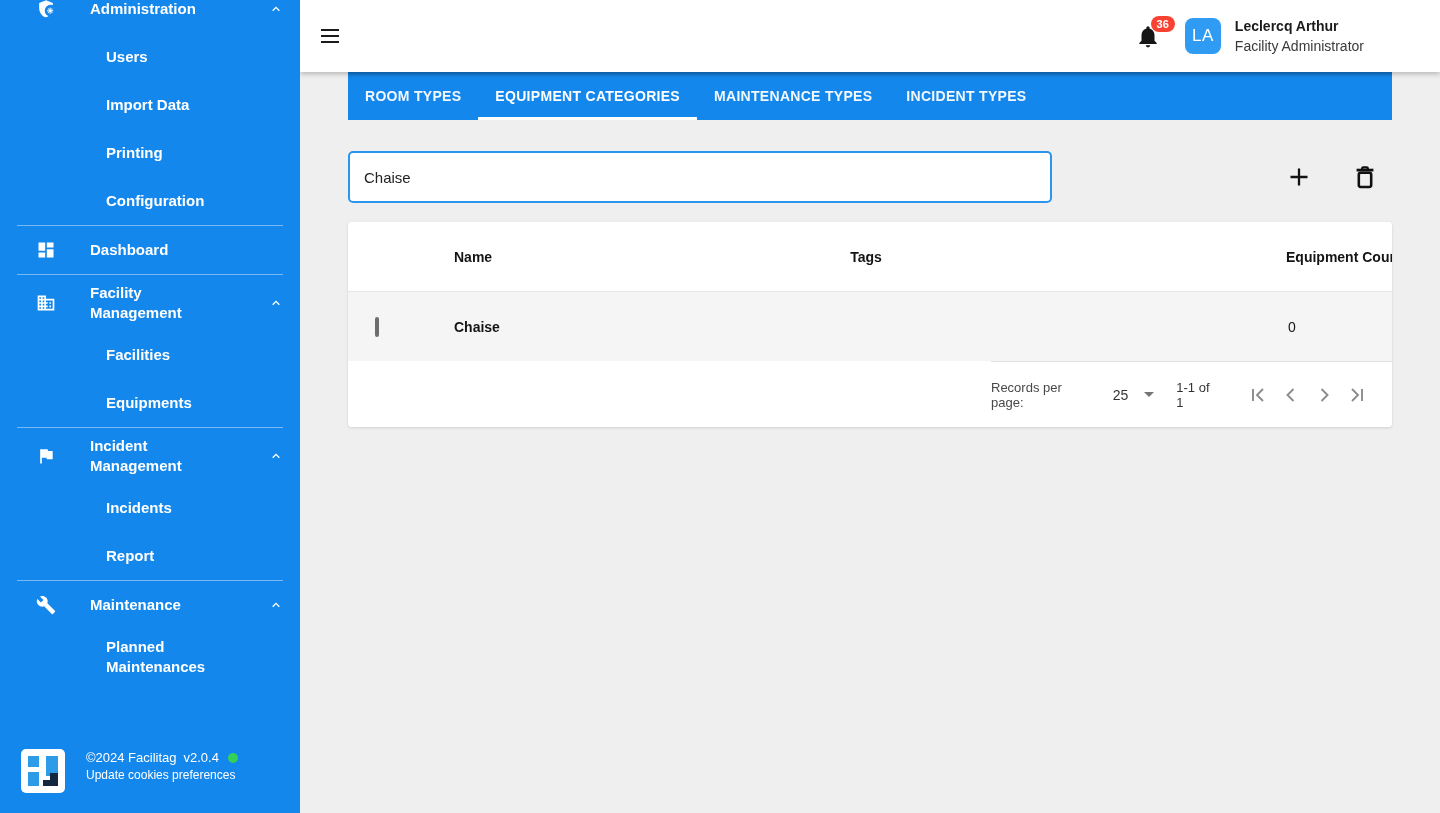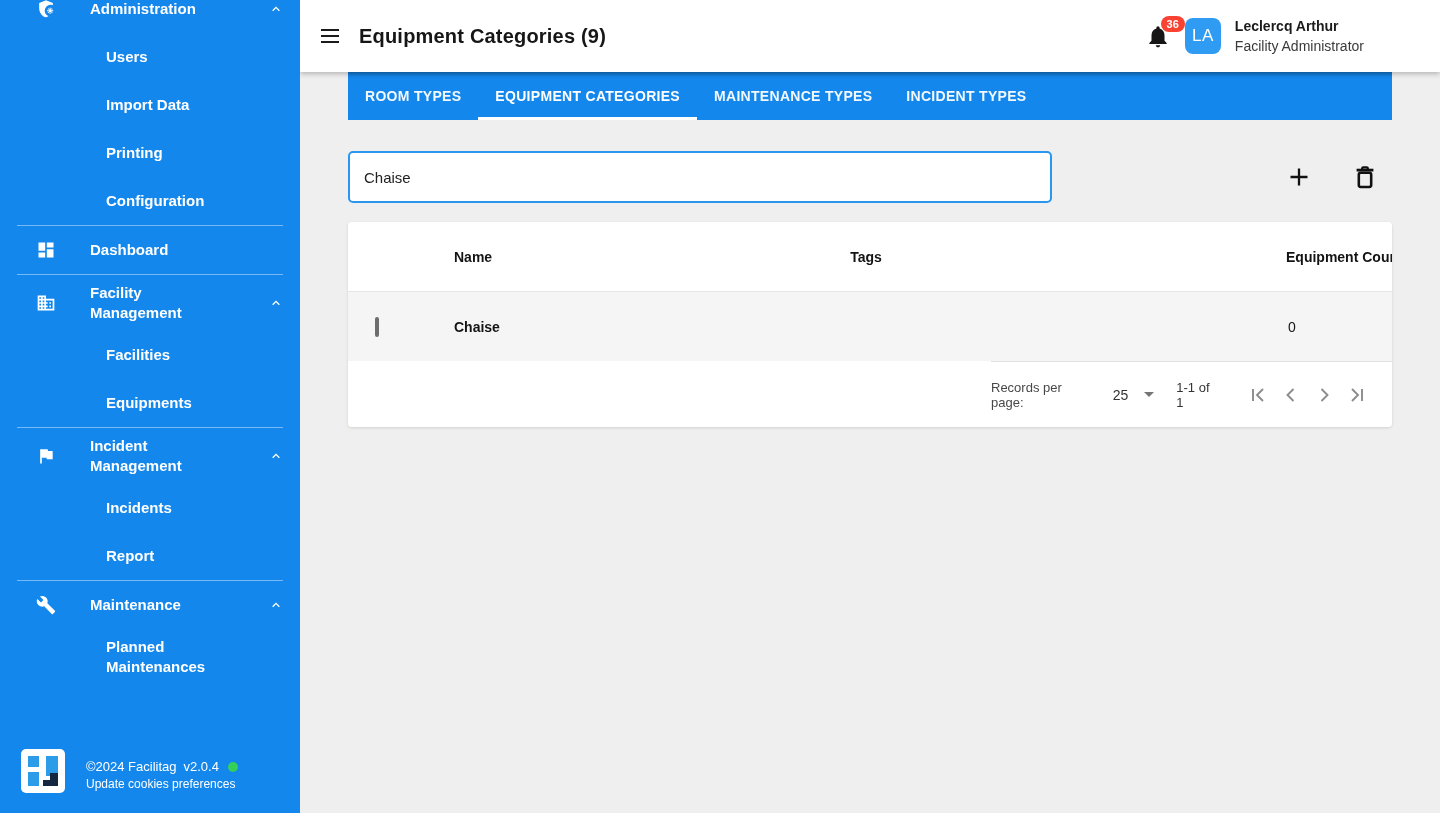--- a/index.html
+++ b/index.html
@@ -24,21 +24,21 @@
   .nav-row.h48{height:48px}
   .nav-row.h56{height:56px}
   .nav-icon{width:20px;height:20px;flex-shrink:0;display:flex;align-items:center;justify-content:center}
   .nav-icon svg{width:20px;height:20px;display:block}
   .nav-label{margin-left:34px;font-size:15px;font-weight:700;line-height:20px;max-width:145px}
   .nav-sub{padding-left:90px}
   .nav-sub .nav-label{margin-left:16px}
   .chevron{margin-left:auto;width:16px;height:16px;display:flex;align-items:center}
   .chevron svg{width:16px;height:16px}
   .divider{height:1px;background:rgba(255,255,255,0.42);margin:0 17px}
-  .side-footer{padding:10px 16px 20px 21px;display:flex;align-items:flex-end}
+  .side-footer{padding:10px 16px 20px 21px;display:flex;align-items:flex-start}
   .logo{width:44px;height:44px;flex-shrink:0}
   .side-footer-text{margin-left:21px}
   .footer-line1{display:flex;align-items:center;font-size:13px;line-height:18px}
   .footer-line1 .ver{margin-left:7px}
   .status-dot{width:10px;height:10px;border-radius:50%;background:var(--status-green);margin-left:9px}
   .footer-link{font-size:12px;line-height:17px;cursor:pointer}
 
   
   .main{flex:1;display:flex;flex-direction:column;min-width:0}
   .topbar{
@@ -51,21 +51,21 @@
   .topbar-right{margin-left:auto;display:flex;align-items:center;padding-right:76px}
   .bell-wrap{position:relative;width:26px;height:27px;cursor:pointer}
   .bell-wrap svg{width:26px;height:27px}
   .badge{
     position:absolute;top:-7px;right:-14px;background:var(--badge);color:#fff;
     font-size:11px;font-weight:700;line-height:16px;padding:0 6px;border-radius:8px;min-width:14px;text-align:center;
   }
   .avatar{
     width:36px;height:36px;border-radius:8px;background:var(--avatar);color:#fff;
     display:flex;align-items:center;justify-content:center;font-size:17px;font-weight:500;
-    margin-left:14px;letter-spacing:.5px;cursor:pointer;
+    margin-left:24px;letter-spacing:.5px;cursor:pointer;
   }
   .user-text{margin-left:14px}
   .user-name{font-size:14px;font-weight:700;color:#1b1b1b;line-height:20px}
   .user-role{font-size:14px;color:#3a3a3a;line-height:20px}
 
   .tabbar{
     margin:0 48px;height:48px;background:var(--primary);display:flex;position:relative;flex-shrink:0;
   }
   .tabbar::before{content:"";position:absolute;left:0;right:0;top:0;height:5px;
     background:linear-gradient(rgba(0,0,0,0.17),rgba(0,0,0,0));pointer-events:none}
@@ -248,21 +248,20 @@
   </aside>
 
   <div class="main">
 
     <header class="topbar">
       <button class="icon-btn hamburger">
         <svg viewBox="0 0 24 24">
             <path d="M3 6h18M3 12h18M3 18h18" stroke="#1b1b1b" stroke-width="2"></path>
           </svg>
       </button>
-      <h1 class="page-title">Equipment Categories (9)</h1>
       <div class="topbar-right">
         <div class="bell-wrap">
           <svg viewBox="0 0 24 24">
               <path fill="#161616" d="M12 22c1.1 0 2-.9 2-2h-4c0 1.1.9 2 2 2zm6-6v-5c0-3.1-1.6-5.6-4.5-6.3V4c0-.8-.7-1.5-1.5-1.5s-1.5.7-1.5 1.5v.7C7.6 5.4 6 7.9 6 11v5l-2 2v1h16v-1l-2-2z"></path>
             </svg>
           <span class="badge">36</span>
         </div>
         <div class="avatar">LA</div>
         <div class="user-text">
           <div class="user-name">Leclercq Arthur</div>

